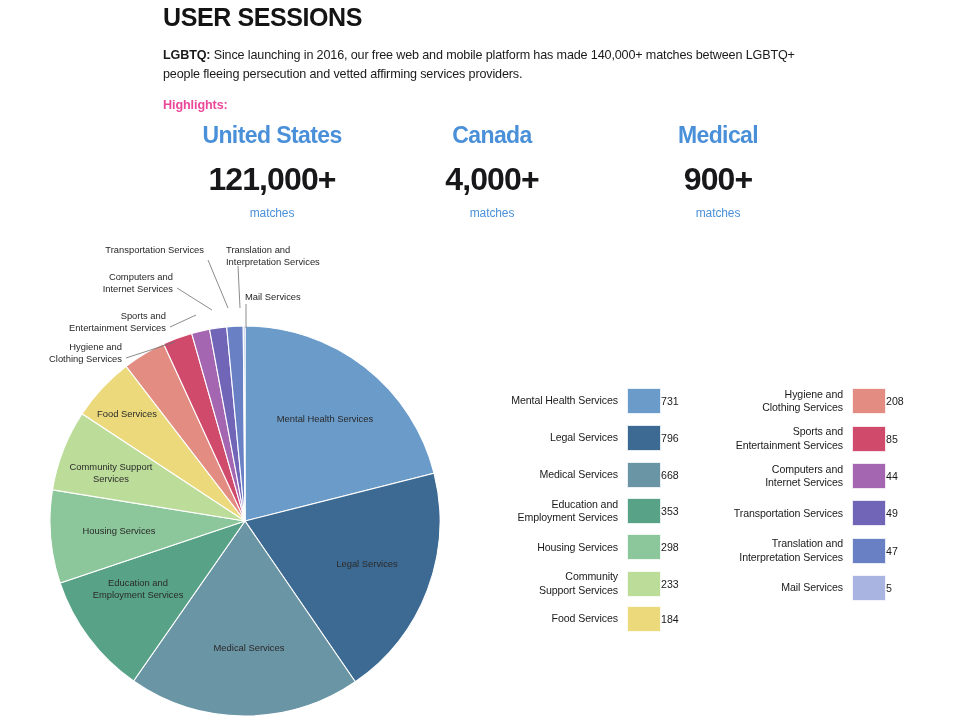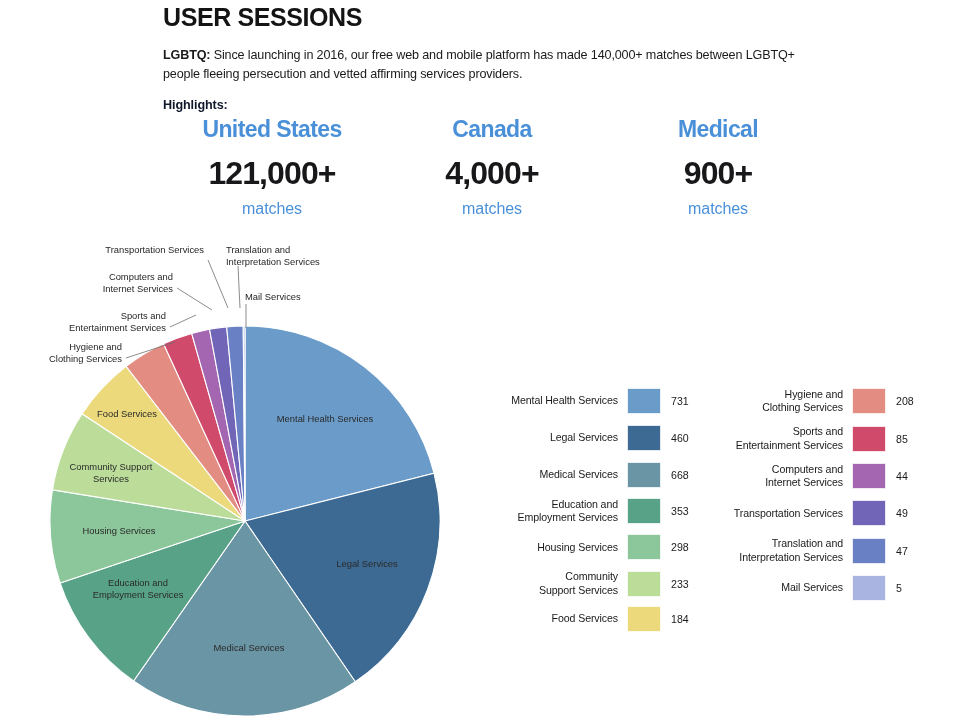--- a/index.html
+++ b/index.html
@@ -23,44 +23,44 @@
     font-family: "Liberation Sans", sans-serif;
   }
   #total-line {
     margin-top: 14px; width: 650px;
     font-size: 12.6px; color: #1a1a1a; line-height: 1.52;
     letter-spacing: -0.15px;
   }
   #total-line b { font-weight: bold; }
   #highlights {
     margin-top: 14px;
-    font-size: 12.6px; color: #0f172a; font-weight: 600;
+    font-size: 12.6px; color: #ec4899; font-weight: 600;
     letter-spacing: -0.1px;
   }
   
   #countries {
-    position: absolute; left: 163px; top: 116px;
+    position: absolute; left: 163px; top: 122px;
     width: 680px; display: flex; align-items: flex-end;
   }
   .country { text-align: center; }
   .country.us { width: 218px; }
   .country.ca { width: 222px; }
   .country.mx { width: 230px; }
   .c-name {
     font-size: 23px; font-weight: bold; color: #4a90d9;
     letter-spacing: -0.6px; line-height: 1.2;
   }
   .c-value {
     margin-top: 12px;
     font-size: 32px; font-weight: bold; color: #18181a;
     letter-spacing: -0.9px; line-height: 1.1;
   }
   .c-unit {
     margin-top: 9px;
-    font-size: 16px; color: #4a90d9; letter-spacing: -0.1px;
+    font-size: 12px; color: #4a90d9; letter-spacing: -0.1px;
   }
   
   #pie-wrap { position: absolute; left: 0px; top: 230px; width: 470px; height: 490px; }
   #pie-svg { display: block; }
   .pie-inner-label {
     font-family: "Liberation Sans", sans-serif;
     font-size: 9.4px; fill: #2a2a2a;
   }
   .pie-outer-label {
     font-family: "Liberation Sans", sans-serif;
@@ -81,21 +81,20 @@
     line-height: 1.25; padding-right: 9px;
     letter-spacing: -0.1px;
   }
   .legend-swatch {
     width: 34px; height: 26px; flex: 0 0 34px;
     border: 1px solid rgba(255,255,255,0.85);
   }
   .legend-value {
     flex: 0 0 34px; text-align: left;
     font-size: 10.6px; color: #1a1a1a;
-    padding-left: 10px;
   }
 </style>
 </head>
 <body>
 
 <div id="page">
 
   <div id="header">
     <div id="title">USER SESSIONS</div>
     <div id="total-line">
@@ -167,21 +166,21 @@
 
   <div id="legend-left" class="legend-col">
       <div class="legend-row" style="margin-bottom: 11px;">
         <div class="legend-label">Mental Health Services</div>
         <div class="legend-swatch" style="background: rgb(106, 155, 201);"></div>
         <div class="legend-value">731</div>
       </div>
       <div class="legend-row" style="margin-bottom: 11px;">
         <div class="legend-label">Legal Services</div>
         <div class="legend-swatch" style="background: rgb(61, 106, 147);"></div>
-        <div class="legend-value">460</div>
+        <div class="legend-value">796</div>
       </div>
       <div class="legend-row" style="margin-bottom: 10px;">
         <div class="legend-label">Medical Services</div>
         <div class="legend-swatch" style="background: rgb(106, 149, 165);"></div>
         <div class="legend-value">668</div>
       </div>
       <div class="legend-row" style="margin-bottom: 10px;">
         <div class="legend-label">Education and<br>Employment Services</div>
         <div class="legend-swatch" style="background: rgb(88, 163, 135);"></div>
         <div class="legend-value">353</div>

